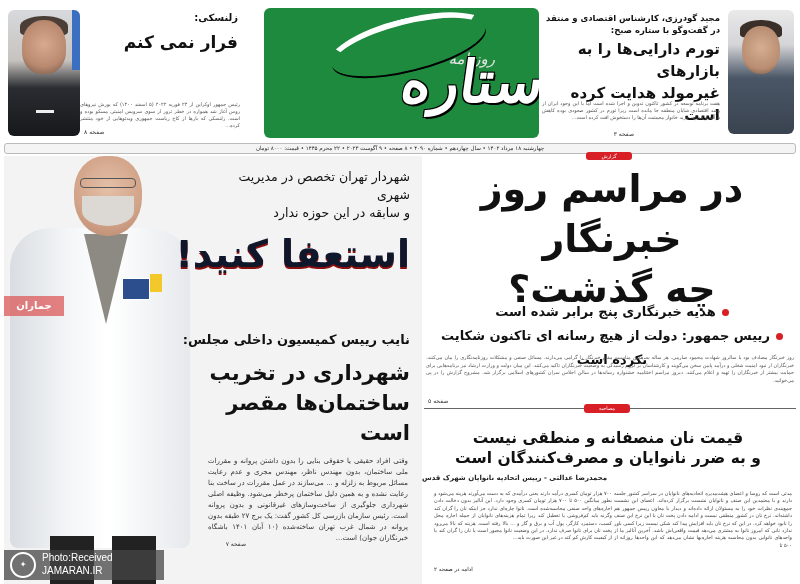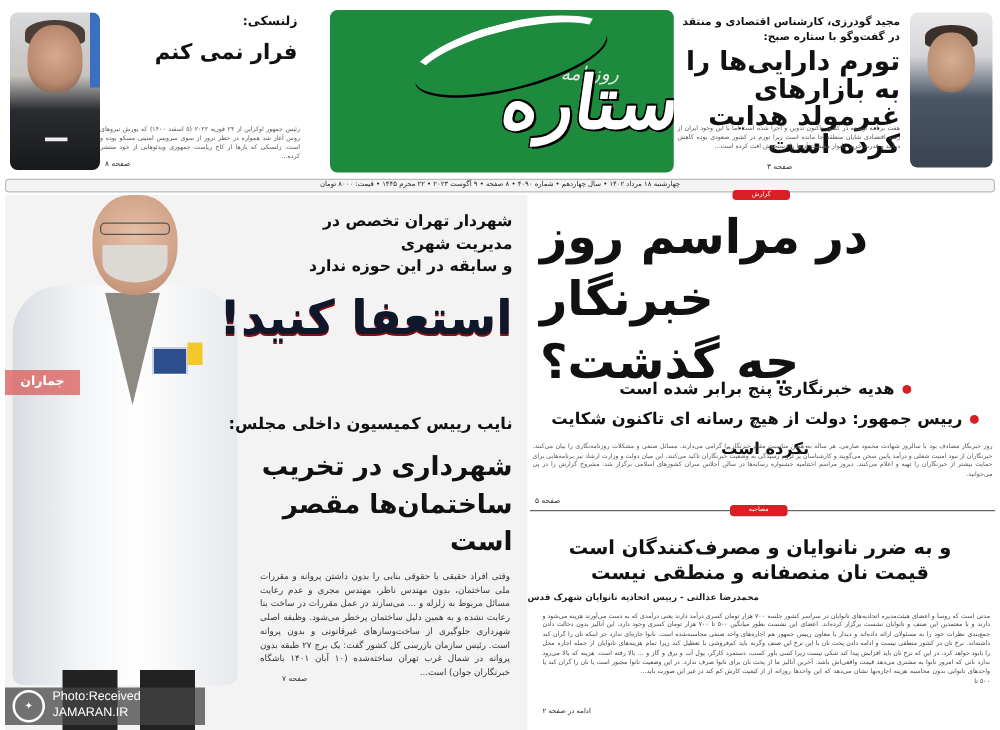--- a/index.html
+++ b/index.html
@@ -29,21 +29,21 @@
   .logo .swash { position:absolute; left:60px; top:10px; width:170px; height:60px; border:6px solid #fff; border-color:#fff transparent transparent transparent;
     border-radius:50%; transform: rotate(-14deg); box-shadow: 0 -2px 0 #000 inset; }
 
   .mast-right { position:absolute; right:6px; top:6px; width:255px; height:130px; }
   .mast-right .photo { position:absolute; right:0; top:4px; width:66px; height:124px; border-radius:6px;
     background: linear-gradient(180deg,#e9e9ea 0%,#d5d5d8 28%,#4a5666 55%,#3a4350 100%); overflow:hidden; }
   .mast-right .photo .face { position:absolute; left:14px; top:16px; width:38px; height:48px; border-radius:46%;
     background: radial-gradient(circle at 50% 45%, #d6ae92 0%, #b88d72 65%, #6a5040 100%); }
   .mast-right .photo .hair { position:absolute; left:12px; top:10px; width:42px; height:18px; border-radius:50% 50% 20% 20%; background:#3a2f29; }
   .mast-right .kicker { position:absolute; right:74px; top:6px; width:180px; font-size:8.5px; font-weight:bold; line-height:12px; text-align:right; }
-  .mast-right .headline { position:absolute; right:74px; top:32px; width:180px; font-size:21px; font-weight:bold; line-height:22px; text-align:right; }
+  .mast-right .headline { position:absolute; right:74px; top:32px; width:180px; font-size:15px; font-weight:bold; line-height:22px; text-align:right; }
   .mast-right .body { position:absolute; right:74px; top:94px; width:178px; font-size:5px; line-height:7px; color:#555; text-align:justify; }
   .mast-right .page-ref { position:absolute; right:160px; top:124px; font-size:6px; color:#333; }
 
   .dateline { position:absolute; left:4px; top:143px; width:792px; height:11px; border:1px solid #bbb; border-radius:3px; background:#f4f4f4;
     font-size:5.5px; line-height:9px; text-align:center; color:#222; }
 
   
   .feature { position:absolute; left:4px; top:156px; width:418px; height:428px; background:#f3f3f3; overflow:hidden; }
   .feature .person { position:absolute; left:0; top:0; width:190px; height:428px; }
   .person .head { position:absolute; left:70px; top:0; width:68px; height:80px; border-radius:44% 44% 48% 48%;
@@ -58,32 +58,32 @@
   .person .legs-l { position:absolute; left:46px; top:380px; width:44px; height:48px; background:#222; }
   .person .legs-r { position:absolute; left:108px; top:380px; width:44px; height:48px; background:#222; }
   .watermark-tag { position:absolute; left:0; top:116px; width:60px; height:20px; background:rgba(220,90,90,0.75); color:#fff;
     font-size:10px; font-weight:bold; text-align:center; line-height:20px;margin-top:24px; }
   .photo-credit { position:absolute; left:0; top:394px; width:160px; height:30px; background:rgba(70,70,70,0.75); }
   .photo-credit .logo-circle { position:absolute; left:6px; top:2px; width:26px; height:26px; border-radius:50%; border:2px solid #fff;
     color:#fff; font-size:8px; text-align:center; line-height:22px; }
   .photo-credit .line1 { position:absolute; left:38px; top:2px; font-size:10px; color:#fff; font-family:"Liberation Sans", sans-serif; direction:ltr; }
   .photo-credit .line2 { position:absolute; left:38px; top:15px; font-size:10px; color:#fff; font-family:"Liberation Sans", sans-serif; direction:ltr; }
 
-  .feature .kicker { position:absolute; right:12px; top:12px; width:200px; font-size:12.5px; font-weight:bold; line-height:18px; text-align:right; }
+  .feature .kicker { position:absolute; right:12px; top:12px; width:200px; font-size:12.5px; font-weight:normal; line-height:18px; text-align:right; }
   .feature .main-head { position:absolute; right:12px; top:76px; font-size:38px; font-weight:bold; color:#0f172a; text-align:right;
     text-shadow: 0 2px 0 #8a0f0f; letter-spacing:-1px; }
   .feature .sub-kicker { position:absolute; right:12px; top:176px; font-size:13px; font-weight:bold; text-align:right; }
   .feature .sub-head { position:absolute; right:12px; top:202px; width:210px; font-size:21px; font-weight:bold; line-height:30px; text-align:right; }
   .feature .body { position:absolute; right:14px; top:300px; width:200px; font-size:7px; line-height:11px; color:#333; text-align:justify; }
   .feature .page-ref { position:absolute; right:176px; top:384px; font-size:6px; color:#333; }
 
   
   .report-tag { position:absolute; left:586px; top:152px; width:46px; height:8px; background:#d81f26; border-radius:3px;
     color:#fff; font-size:5px; line-height:8px; text-align:center; }
-  .lead-head { position:absolute; right:8px; top:164px; width:360px; font-size:38px; font-weight:bold; line-height:50px; text-align:left; letter-spacing:-1px; }
+  .lead-head { position:absolute; right:8px; top:164px; width:360px; font-size:38px; font-weight:bold; line-height:50px; text-align:center; letter-spacing:-1px; }
   .bullets { position:absolute; right:8px; top:300px; width:360px; }
   .bullets .b { font-size:13px; font-weight:bold; text-align:center; line-height:24px; }
   .bullets .dot { display:inline-block; width:7px; height:7px; border-radius:50%; background:#d81f26; margin-left:6px; vertical-align:middle; }
   .lead-body { position:absolute; right:6px; top:354px; width:368px; font-size:5px; line-height:7.5px; color:#555; text-align:justify; }
   .lead-page-ref { position:absolute; left:428px; top:397px; font-size:6px; color:#333; }
   .divider { position:absolute; left:424px; top:408px; width:372px; height:1px; background:#666; }
   .bread-tag { position:absolute; left:584px; top:404px; width:46px; height:9px; background:#d81f26; border-radius:3px;
     color:#fff; font-size:5px; line-height:9px; text-align:center; }
   .bread-head { position:absolute; right:6px; top:428px; width:372px; font-size:15.5px; font-weight:bold; line-height:20px; text-align:center; }
   .bread-author { position:absolute; right:6px; top:474px; width:372px; font-size:7px; font-weight:bold; text-align:left; color:#222; }
@@ -183,20 +183,20 @@
   </div>
   <div class="lead-body">روز خبرنگار مصادف بود با سالروز شهادت محمود صارمی. هر ساله به همین مناسبت مقام خبرنگار را گرامی می‌دارند. مسائل صنفی و مشکلات روزنامه‌نگاری را بیان می‌کنند. خبرنگاران از نبود امنیت شغلی و درآمد پایین سخن می‌گویند و کارشناسان بر لزوم رسیدگی به وضعیت خبرنگاران تاکید می‌کنند. این میان دولت و وزارت ارشاد نیز برنامه‌هایی برای حمایت بیشتر از خبرنگاران را تهیه و اعلام می‌کنند. دیروز مراسم اختتامیه جشنواره رسانه‌ها در سالن اجلاس سران کشورهای اسلامی برگزار شد. مشروح گزارش را در پی می‌خوانید.</div>
   <div class="lead-page-ref">صفحه ۵</div>
 </section>
 
 <div class="divider"></div>
 
 <section>
   <div class="bread-tag">مصاحبه</div>
   <h2 class="bread-head">
+    <div>قیمت نان منصفانه و منطقی نیست</div>
     <div>و به ضرر نانوایان و مصرف‌کنندگان است</div>
-    <div>قیمت نان منصفانه و منطقی نیست</div>
   </h2>
   <div class="bread-author">محمدرضا عدالتی - رییس اتحادیه نانوایان شهرک قدس</div>
   <div class="bread-col right">مدتی است که روسا و اعضای هیئت‌مدیره اتحادیه‌های نانوایان در سراسر کشور جلسه دارند و با معتمدین این صنف و نانوایان نشست برگزار کرده‌اند. اعضای این نشست جمع‌بندی نظرات خود را به مسئولان ارائه داده‌اند و دیدار با معاون رییس جمهور هم داشته‌اند. نرخ نان در کشور منطقی نیست و ادامه دادن پخت نان با این نرخ این صنف را نابود خواهد کرد. در این که نرخ نان باید افزایش پیدا کند شکی نیست زیرا کسی باور ندارد نانی که امروز نانوا به مشتری می‌دهد قیمت واقعی‌اش باشد. آخرین آنالیز ما از واحدهای نانوایی بدون محاسبه هزینه اجاره‌بها نشان می‌دهد که این واحدها روزانه از ۵۰۰ تا</div>
   <div class="bread-col left">۷۰۰ هزار تومان کسری درآمد دارند یعنی درآمدی که به دست می‌آورند هزینه می‌شود و بطور میانگین ۵۰۰ تا ۷۰۰ هزار تومان کسری وجود دارد. این آنالیز بدون دخالت دادن اجاره‌های واحد صنفی محاسبه‌شده است. نانوا چاره‌ای ندارد جز اینکه نان را گران کند وگرنه باید کم‌فروشی یا تعطیل کند زیرا تمام هزینه‌های نانوایان از جمله اجاره محل کسب، دستمزد کارگر، پول آب و برق و گاز و ... بالا رفته است. هزینه که بالا می‌رود پخت نان برای نانوا صرف ندارد. در این وضعیت نانوا مجبور است یا نان را گران کند یا از کیفیت کارش کم کند در غیر این صورت باید...</div>
   <div class="bread-cont">ادامه در صفحه ۲</div>
 </section>
 
 </body></html>

